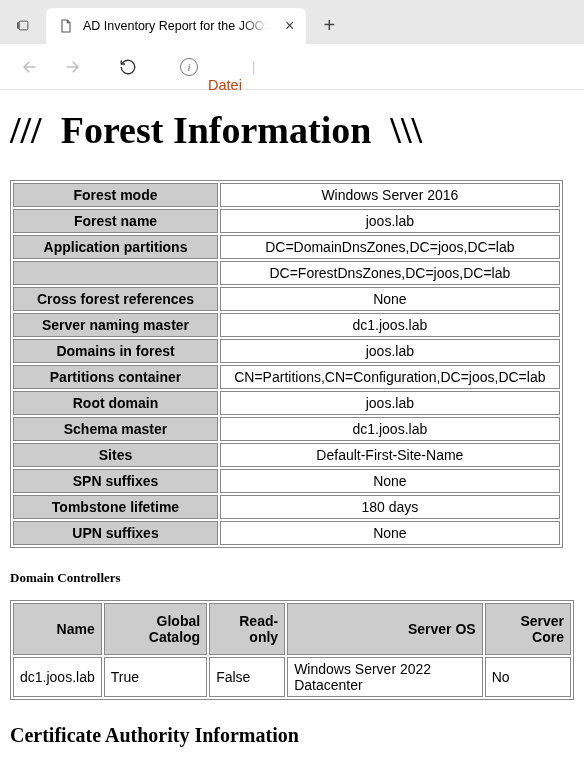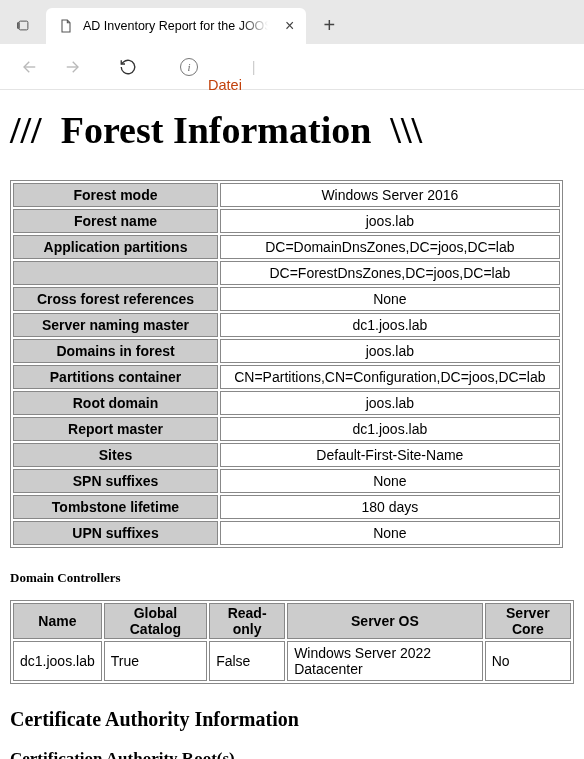--- a/index.html
+++ b/index.html
@@ -20,21 +20,21 @@
     .addr-info { width: 18px; height: 18px; border: 1.2px solid #777; border-radius: 50%; display: flex; align-items: center; justify-content: center; font-size: 11px; color: #666; font-family: Georgia, serif; font-style: italic; }
     .addr-scheme { color: #c2410c; margin-top: 36px; }
     .addr-sep { color: #ccc; }
     .content { padding: 6px 10px 10px 10px; font-family: "Times New Roman", Georgia, serif; color: #000; }
     .h1 { font-size: 38px; font-weight: bold; margin: 12px 0 28px 0; }
     .forest-table { border-collapse: separate; border-spacing: 2px; border: 1px solid #888; width: 98%; font-family: "Segoe UI", Arial, sans-serif; font-size: 14px; text-align: center; }
     .forest-table td { border: 1px solid #888; padding: 3px 6px; }
     .forest-table td.k { background: #ccc; font-weight: bold; width: 205px; }
     .h2 { font-size: 13px; font-weight: bold; margin: 22px 0 14px 0; }
     .dc-table { border-collapse: separate; border-spacing: 2px; border: 1px solid #888; font-family: "Segoe UI", Arial, sans-serif; font-size: 14px; }
-    .dc-table th { border: 1px solid #888; background: #ccc; font-weight: bold; padding: 1px 6px; text-align: center; }
+    .dc-table th { border: 1px solid #888; background: #ccc; font-weight: bold; padding: 9px 6px; text-align: right; }
     .dc-table td { border: 1px solid #888; padding: 3px 6px; }
     .h2b { font-size: 20px; font-weight: bold; margin: 24px 0 18px 0; }
     .h3 { font-size: 17px; font-weight: bold; margin: 18px 0 16px 0; }
   </style>
 </head>
 <body>
 
 <div class="titlebar">
   <div class="win-icon">
     <svg viewBox="0 0 24 24" fill="none" stroke="#555" stroke-width="1.6">
@@ -120,21 +120,21 @@
         </tr>
         <tr>
           <td class="k">Partitions container</td>
           <td>CN=Partitions,CN=Configuration,DC=joos,DC=lab</td>
         </tr>
         <tr>
           <td class="k">Root domain</td>
           <td>joos.lab</td>
         </tr>
         <tr>
-          <td class="k">Report master</td>
+          <td class="k">Schema master</td>
           <td>dc1.joos.lab</td>
         </tr>
         <tr>
           <td class="k">Sites</td>
           <td>Default-First-Site-Name</td>
         </tr>
         <tr>
           <td class="k">SPN suffixes</td>
           <td>None</td>
         </tr>

